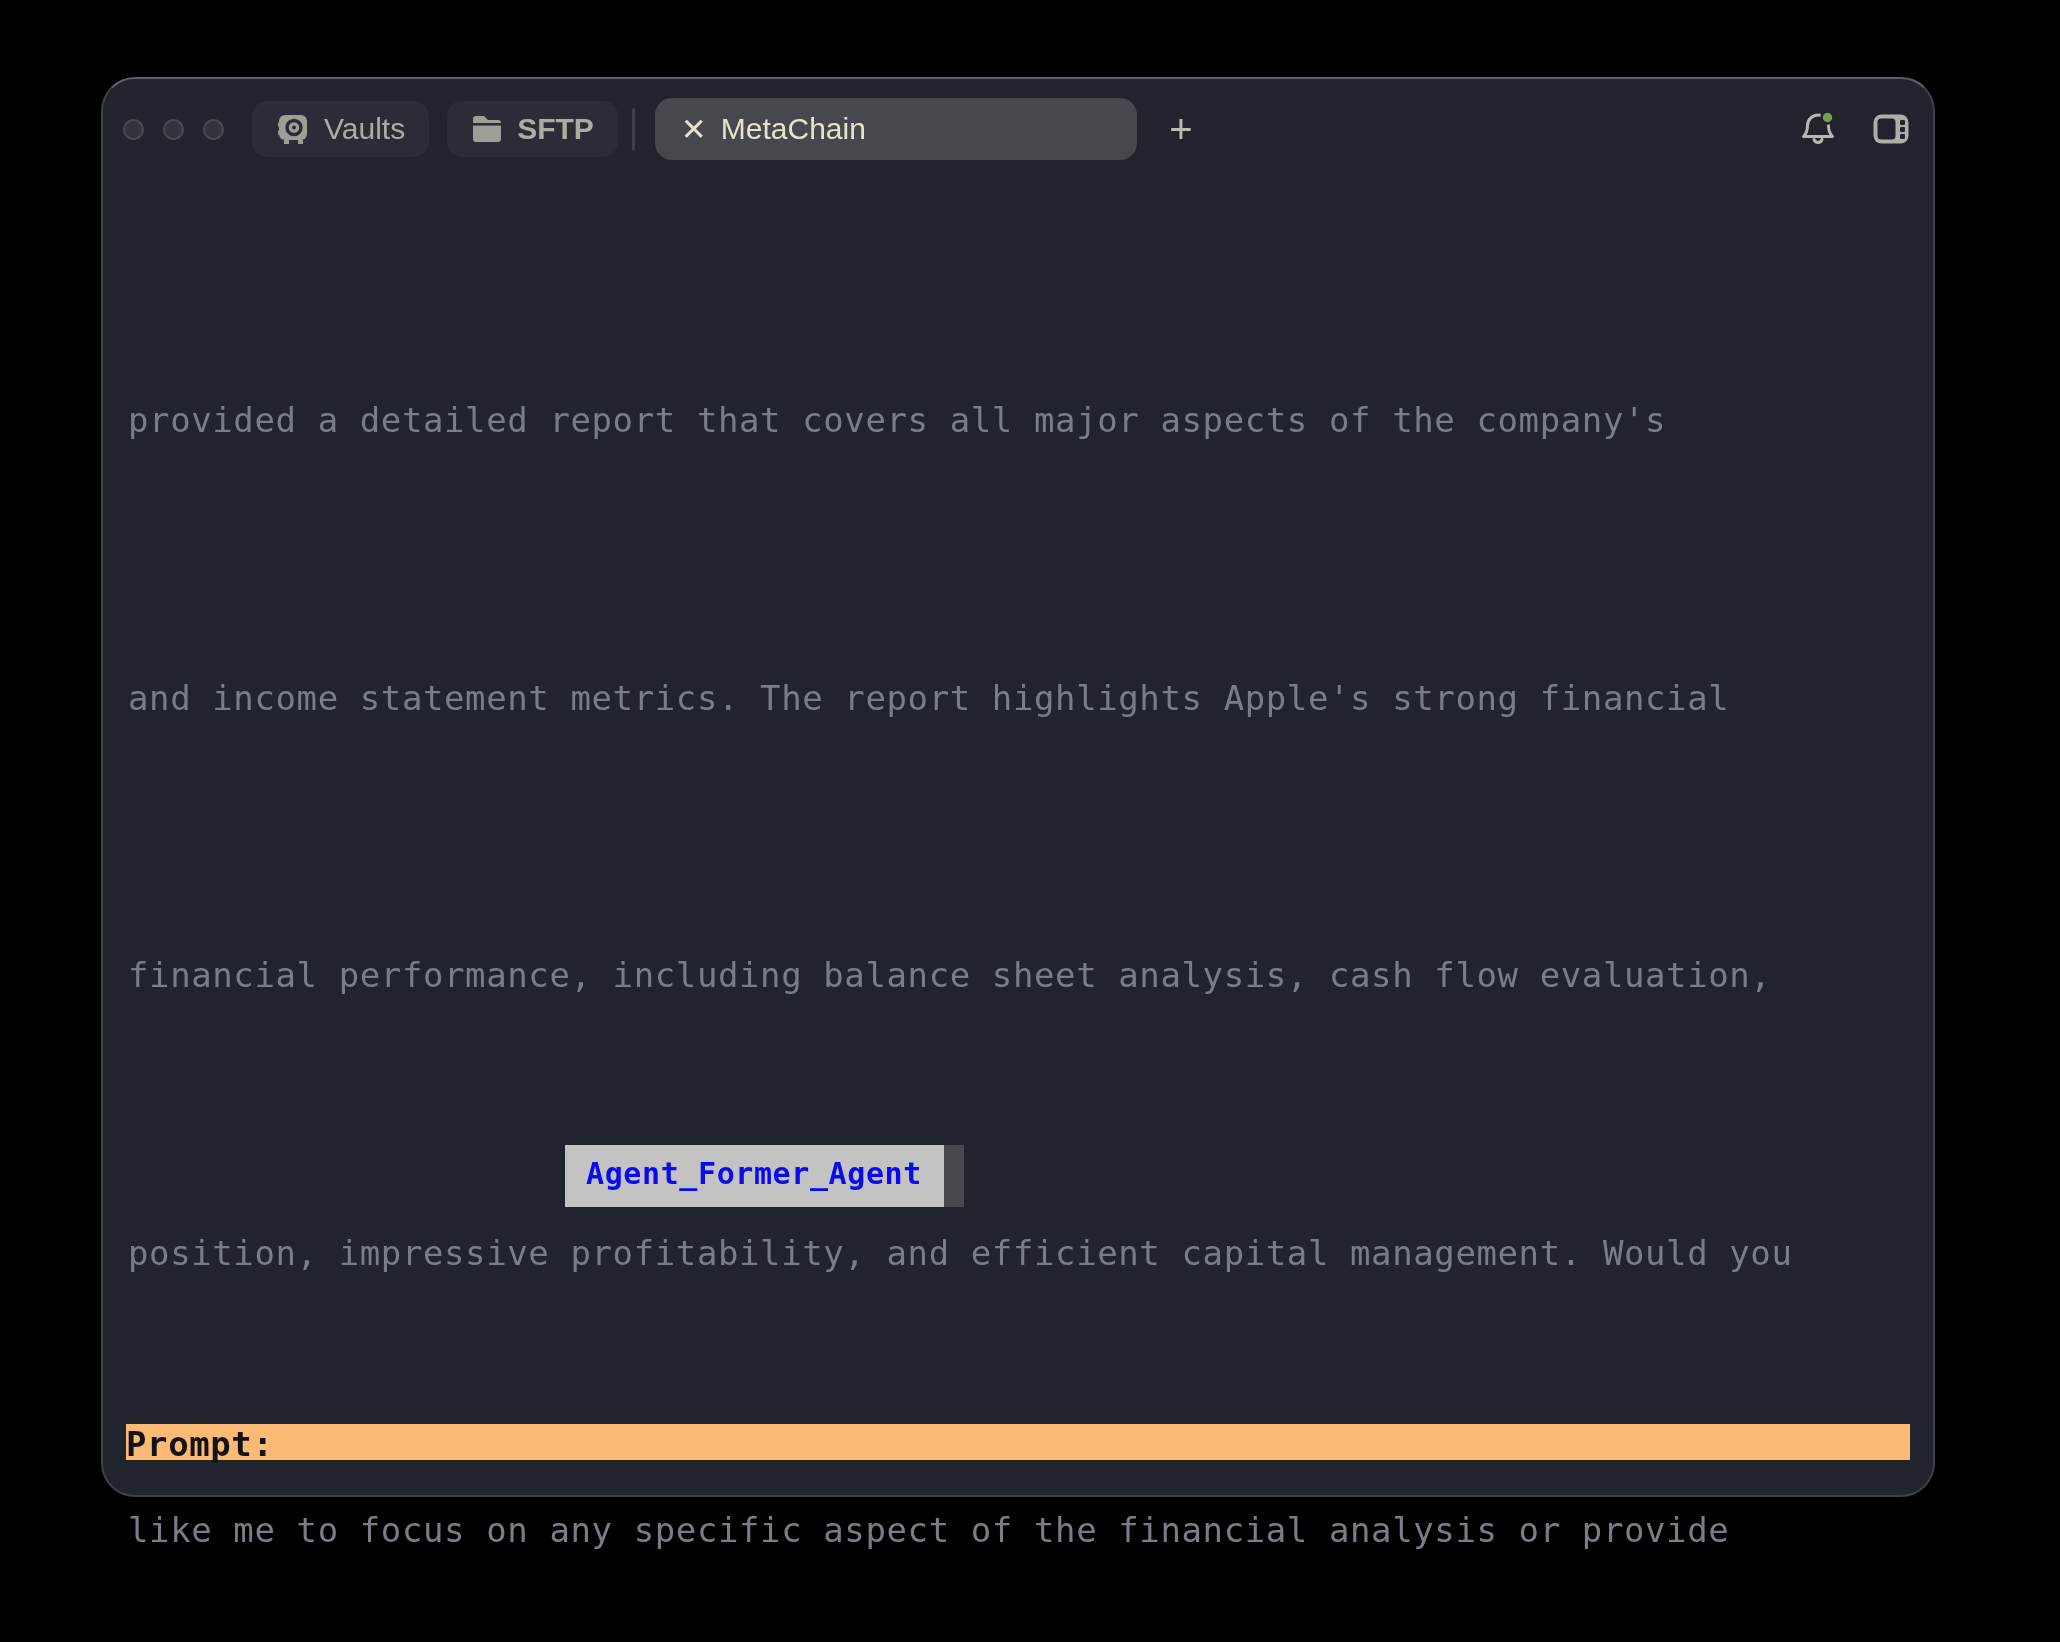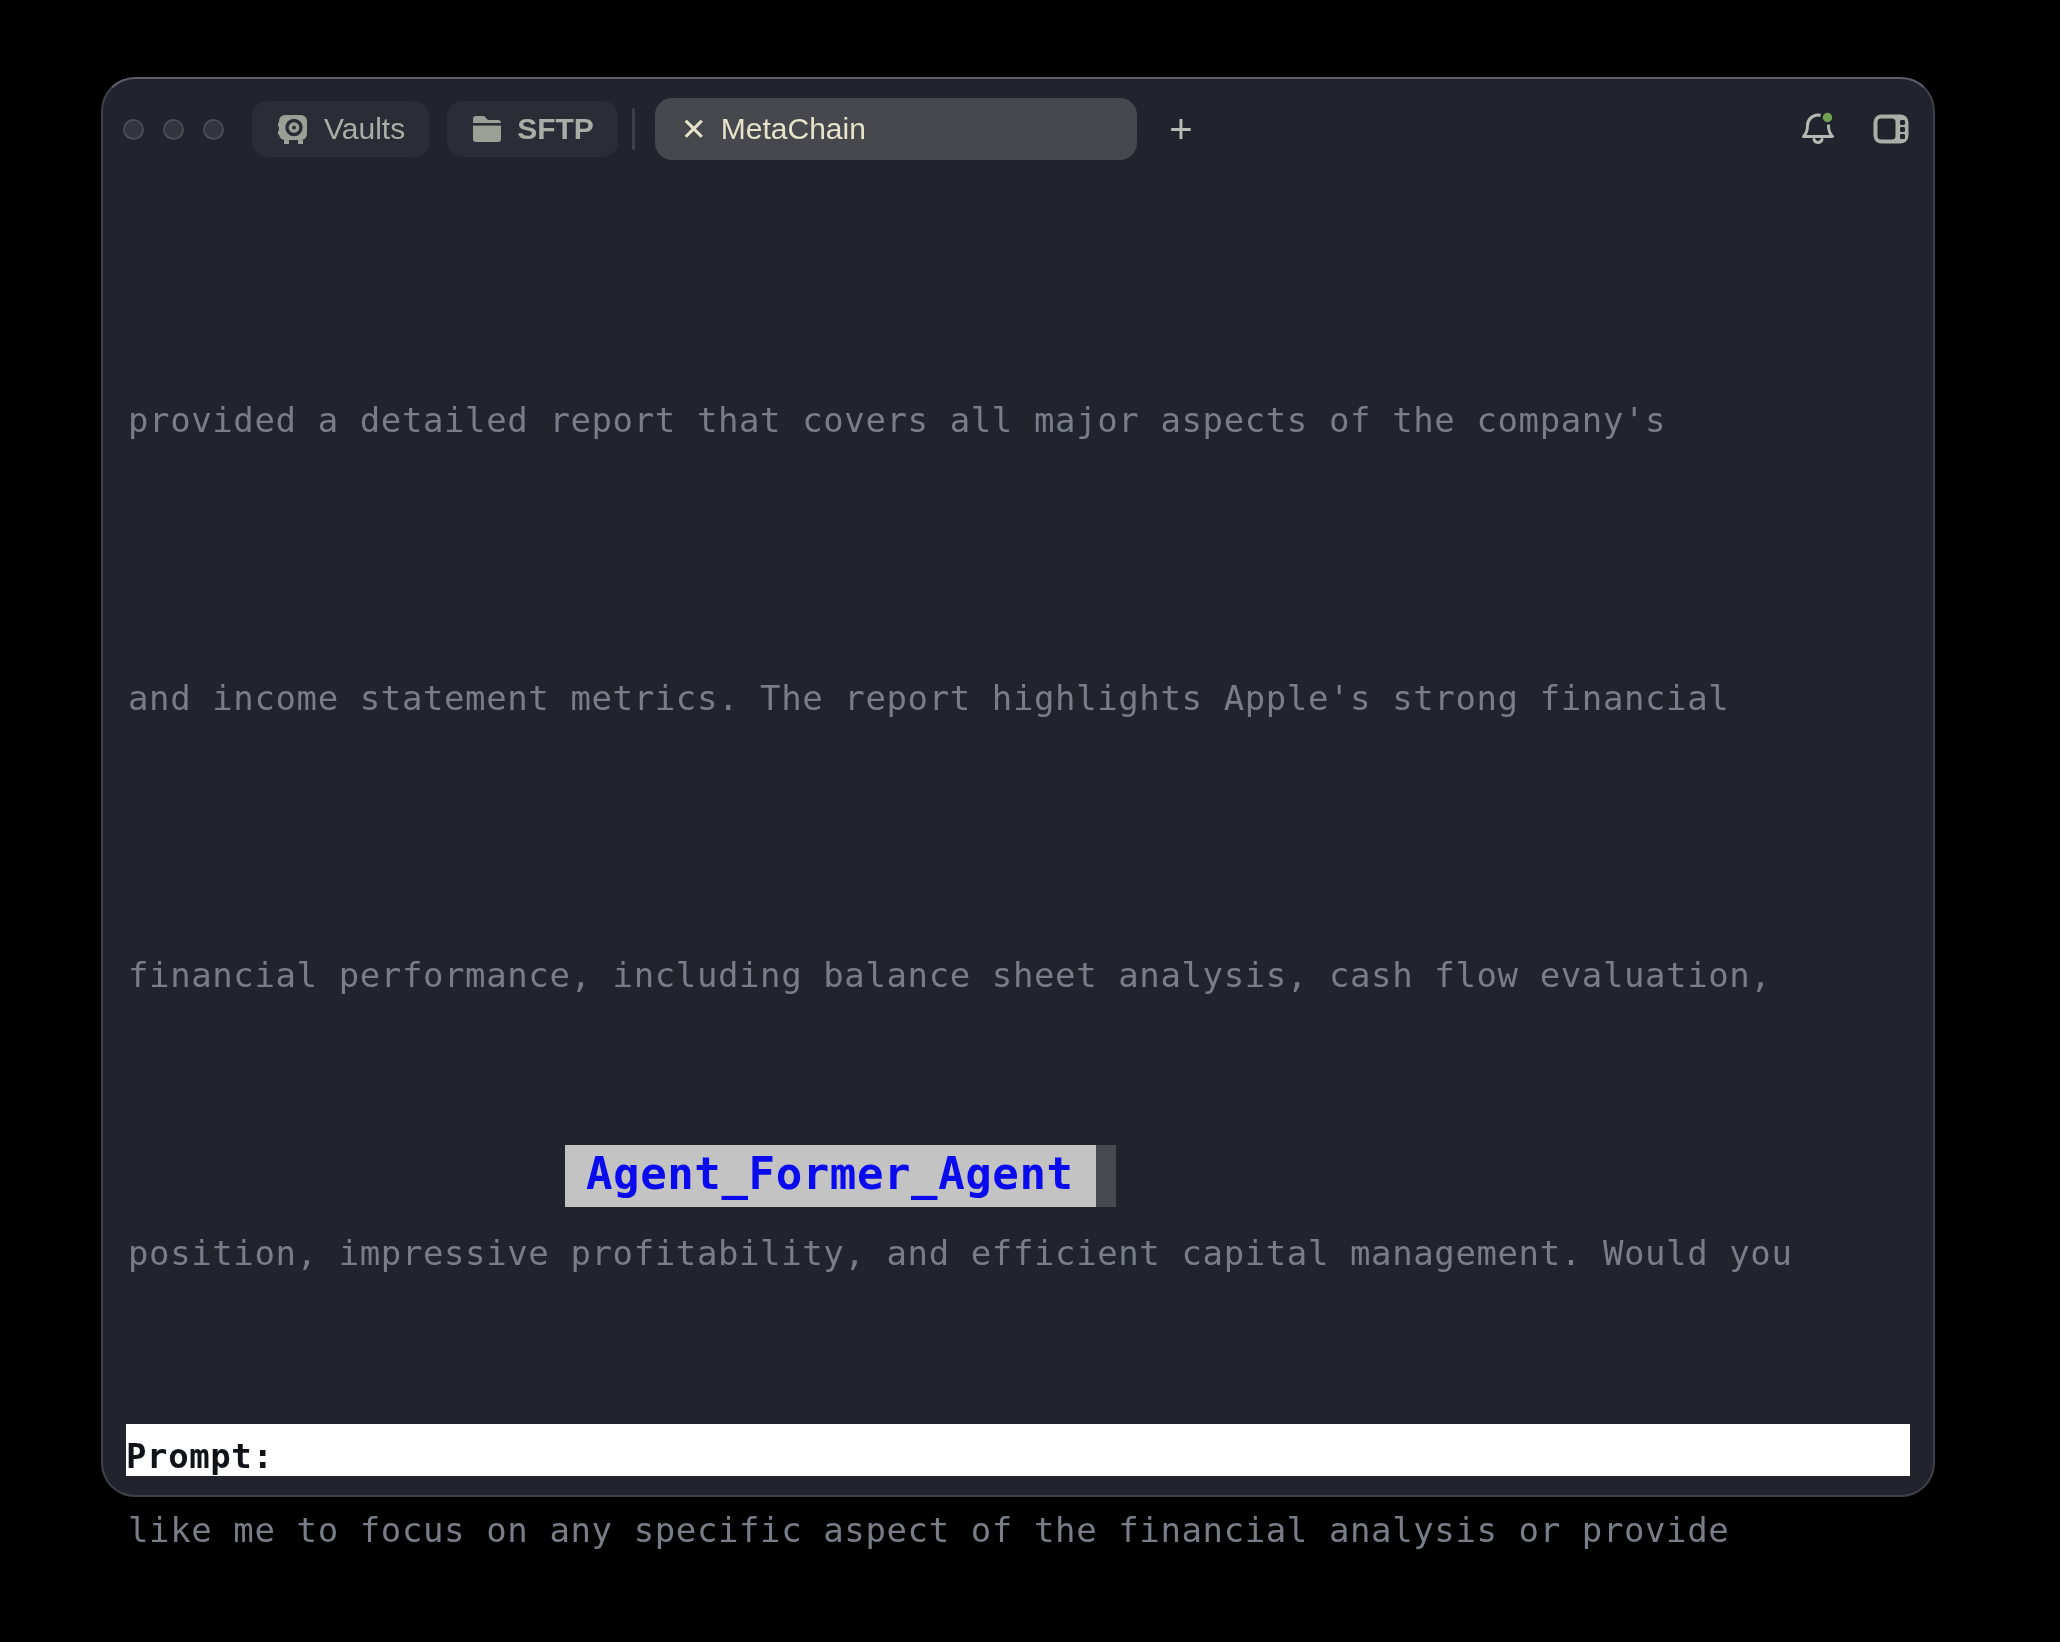--- a/index.html
+++ b/index.html
@@ -26,26 +26,26 @@
   .spacer{flex:1;}
   .iconbtn{background:transparent;border:none;padding:0;display:flex;align-items:center;}
   .bell{margin-right:34px;}
   
   .gray-block{margin:10px 0 0 25px;line-height:92.5px;font-size:34px;letter-spacing:0.6px;
               color:#787d87;white-space:pre;}
   .gray-block p{margin:0;}
   
   .dropdown{position:absolute;left:462px;top:1066px;display:flex;align-items:stretch;}
   .dropdown-list{background:#c3c3c3;padding:6px 22px 9px 21px;}
-  .dropdown-item{font-size:44px;font-weight:700;letter-spacing:0.6px;line-height:46.5px;
+  .dropdown-item{font-size:30px;font-weight:700;letter-spacing:0.6px;line-height:46.5px;
                  color:#0a0aee;white-space:pre;}
   .dropdown-scrollbar{width:20px;background:#47494e;}
   
-  .prompt-bar{position:absolute;left:23px;top:1345px;width:1784px;height:52px;background:#ffffff;
-              display:flex;align-items:flex-end;font-size:34px;letter-spacing:0.6px;white-space:pre;}
+  .prompt-bar{position:absolute;left:23px;top:1345px;width:1784px;height:36px;background:#fdba74;
+              display:flex;align-items:flex-start;font-size:34px;letter-spacing:0.6px;white-space:pre;}
   .prompt-label{font-weight:700;color:#121319;}
   .prompt-hint{color:#3a3c42;}
   svg{display:block;}
 </style>
 </head>
 <body>
 
 <div class="window">
 
   <div class="tabbar">

